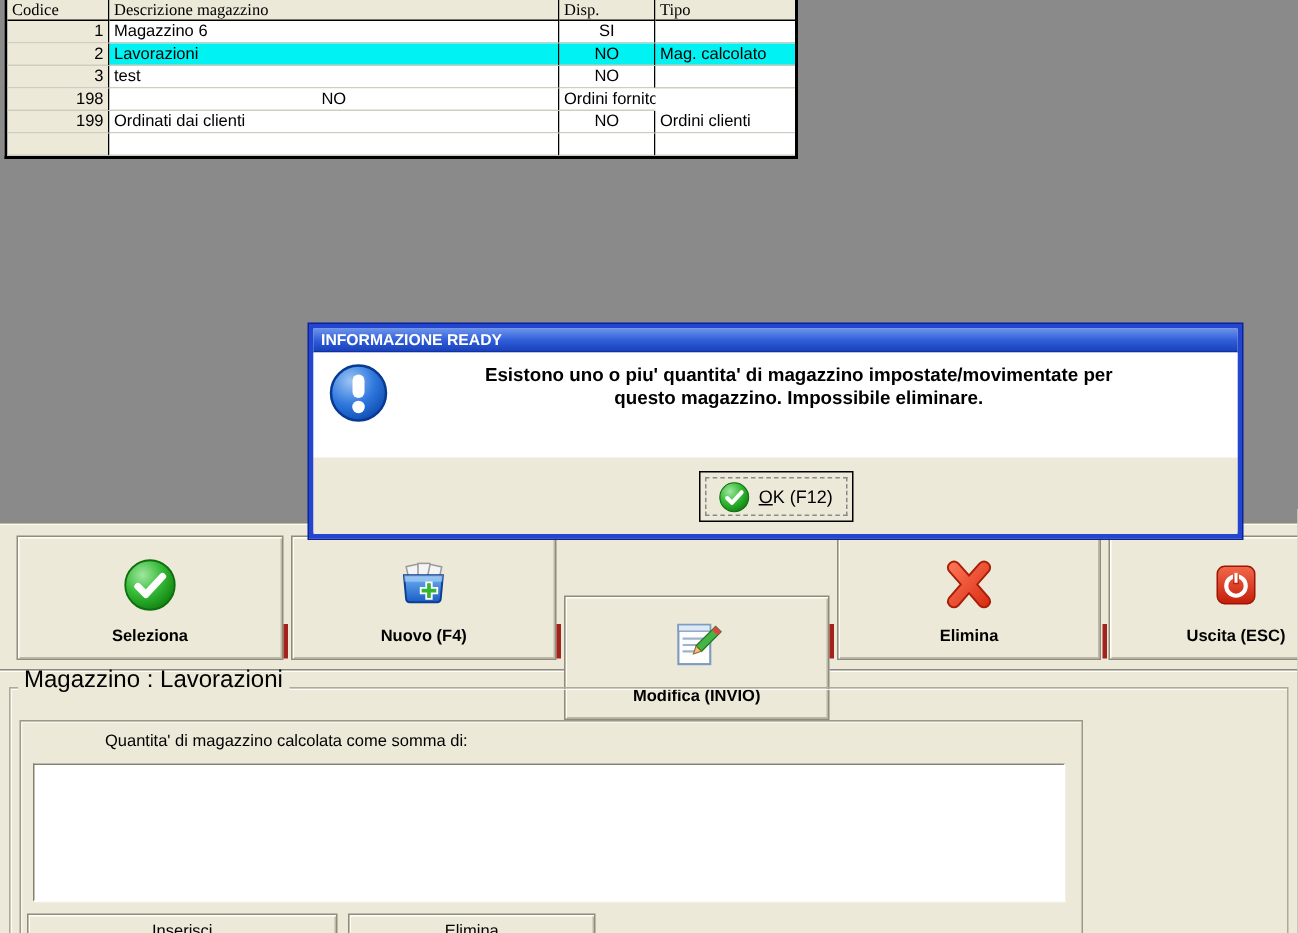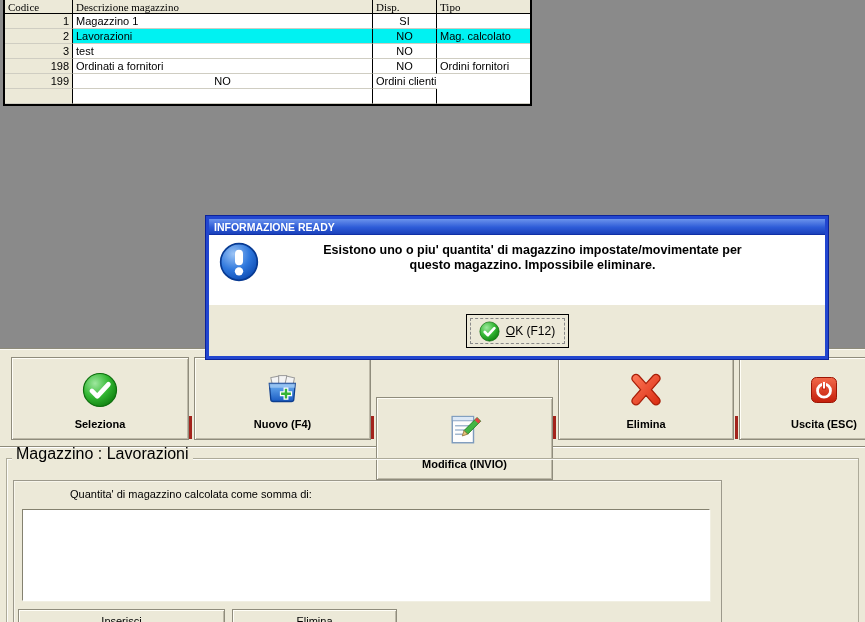--- a/index.html
+++ b/index.html
@@ -77,44 +77,44 @@
 
   <div class="data-table">
     <div class="trow thead">
       <div class="tcell">Codice</div>
       <div class="tcell">Descrizione magazzino</div>
       <div class="tcell">Disp.</div>
       <div class="tcell">Tipo</div>
     </div>
     <div class="trow">
       <div class="tcell rowhead">1</div>
-      <div class="tcell">Magazzino 1</div>
+      <div class="tcell">Magazzino 6</div>
       <div class="tcell center">SI</div>
       <div class="tcell"></div>
     </div>
     <div class="trow sel">
       <div class="tcell rowhead">2</div>
       <div class="tcell">Lavorazioni</div>
       <div class="tcell center">NO</div>
       <div class="tcell">Mag. calcolato</div>
     </div>
     <div class="trow">
       <div class="tcell rowhead">3</div>
       <div class="tcell">test</div>
       <div class="tcell center">NO</div>
       <div class="tcell"></div>
     </div>
     <div class="trow">
       <div class="tcell rowhead">198</div>
-      <div class="tcell">Ordinati a fornitori</div>
       <div class="tcell center">NO</div>
       <div class="tcell">Ordini fornitori</div>
     </div>
     <div class="trow">
       <div class="tcell rowhead">199</div>
+      <div class="tcell">Ordinati dai clienti</div>
       <div class="tcell center">NO</div>
       <div class="tcell">Ordini clienti</div>
     </div>
     <div class="trow">
       <div class="tcell rowhead"></div>
       <div class="tcell"></div>
       <div class="tcell center"></div>
       <div class="tcell"></div>
     </div>
   </div>

